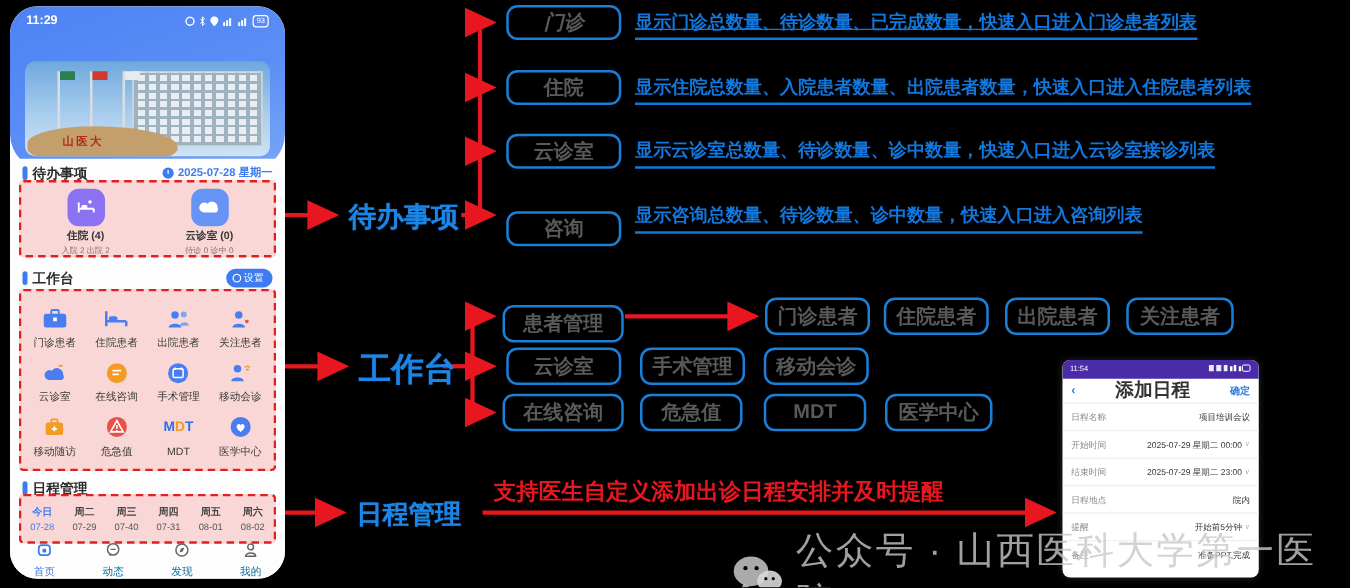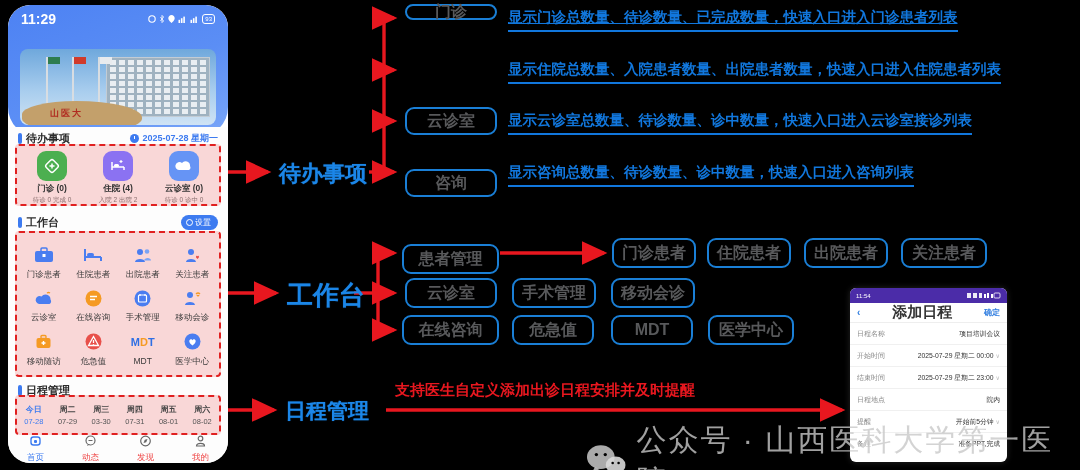--- a/index.html
+++ b/index.html
@@ -8,21 +8,21 @@
   #canvas { position:relative; width:1080px; height:470px; background:#000; overflow:hidden; }
 
   
   .phone { position:absolute; left:8px; top:5px; width:220px; height:458px;
            background:#fff; border-radius:22px; overflow:hidden; }
   .phone-blue { position:absolute; left:0; top:0; width:100%; height:132px;
                 background:linear-gradient(160deg,#4d82f3 0%,#5b8ef5 55%,#79a6f8 100%);
                 border-radius:22px 22px 30px 30px; }
   .statusbar { position:absolute; left:0; top:6px; width:100%; padding:0 13px;
                display:flex; justify-content:space-between; align-items:center; color:#fff; }
-  .statusbar .time { font-size:14px; font-weight:bold;text-align:right; }
+  .statusbar .time { font-size:10px; font-weight:bold;text-align:right; }
   .statusbar .sicons { display:flex; gap:3px; align-items:center; font-size:7px; }
   .batt { border:1px solid #fff; border-radius:3px; font-size:6px; padding:0 2px; line-height:8px; }
 
   .photo { position:absolute; left:12px; top:44px; width:196px; height:76px; border-radius:8px;
            overflow:hidden; background:linear-gradient(180deg,#6fa8dc 0%,#a8cdee 55%,#cfe3f4 100%); }
   .building { position:absolute; right:6px; top:8px; width:104px; height:60px; background:#e9eef2;
               border:1px solid #c3ccd4;
               background-image:repeating-linear-gradient(90deg,#9fb2c0 0 3px,transparent 3px 9px),
                                repeating-linear-gradient(180deg,#9fb2c0 0 2px,transparent 2px 7px); }
   .pole { position:absolute; width:2px; height:46px; background:#d8dde2; top:8px; }
@@ -58,33 +58,33 @@
   .mdt-logo { font-size:11px; font-weight:bold; color:#2f6fe4; }
   .mdt-logo b { color:#f59a23; }
 
   .sched-box { top:390px; height:40px; display:flex; align-items:center; }
   .day { flex:1; text-align:center; }
   .day .d1 { font-size:8px; color:#444; font-weight:bold; }
   .day .d2 { font-size:7.5px; color:#555; margin-top:2px; }
   .day.active .d1, .day.active .d2 { color:#3d7bf0; }
 
   .nav { position:absolute; left:0; bottom:4px; width:100%; height:26px; display:flex; }
-  .nav-item { flex:1; text-align:center; color:#ef4444; }
+  .nav-item { flex:1; text-align:center; color:#0369a1; }
   .nav-item .nlab { font-size:8.5px; margin-top:1px; }
   .nav-item.active { color:#3d7bf0; }
 
   
   .flow-label { position:absolute; color:#1b86e8; font-weight:bold; white-space:nowrap;
                 text-shadow:0 0 1px rgba(27,134,232,.6); }
   .fbox { position:absolute; border:2.5px solid #1a7fd6; border-radius:9px; color:#58595b;
           font-weight:bold; display:flex; align-items:center; justify-content:center;
           font-size:16px; background:rgba(0,0,0,.15); white-space:nowrap; }
   .desc { position:absolute; color:#1177dd; font-weight:bold; font-size:14.5px; white-space:nowrap;
           border-bottom:2px solid #1177dd; padding-bottom:3px; }
-  .rednote { position:absolute; color:#e8171f; font-weight:bold; font-size:15px; white-space:nowrap; }
+  .rednote { position:absolute; color:#e8171f; font-weight:bold; font-size:18px; white-space:nowrap; }
   #arrows { position:absolute; left:0; top:0; width:1080px; height:470px; pointer-events:none; }
 
   
   .mini { position:absolute; left:850px; top:288px; width:157px; height:174px; background:#fff;
           border-radius:6px; overflow:hidden; box-shadow:0 0 6px rgba(255,255,255,.15); }
   .mini-status { height:15px; background:#4b2ca8; color:#fff; display:flex; justify-content:space-between;
                  align-items:center; padding:0 6px; font-size:6px; }
   .mini-head { height:20px; display:flex; align-items:center; padding:0 7px; border-bottom:1px solid #eee; }
   .mini-back { color:#2f7de0; font-size:10px; font-weight:bold; }
   .mini-title { flex:1; text-align:center; font-size:15px; color:#333; font-weight:bold; }
@@ -151,30 +151,20 @@
       <span class="sec-bar"></span>
       <span class="sec-title">待办事项</span>
       <span class="sec-right">
         <span class="clock-ic"></span>
         <span class="date-txt">2025-07-28 星期一</span>
       </span>
     </div>
 
     <div class="dashed todo-box">
       <div class="todo-item">
-        <div class="todo-ic" style="background:#4caf50">
-          <svg width="16" height="16" viewBox="0 0 16 16">
-              <rect x="3" y="3" width="10" height="10" rx="2" transform="rotate(45 8 8)" fill="none" stroke="#fff" stroke-width="1.5"></rect>
-              <path d="M8 5.5 V10.5 M5.5 8 H10.5" stroke="#fff" stroke-width="1.5"></path>
-            </svg>
-        </div>
-        <div class="todo-lab">门诊 (0)</div>
-        <div class="todo-sub">待诊 0 完成 0</div>
-      </div>
-      <div class="todo-item">
         <div class="todo-ic" style="background:#8b72f2">
           <svg width="16" height="16" viewBox="0 0 16 16">
               <path d="M2 4 V12 M2 9 H14 M14 12 V9" stroke="#fff" stroke-width="1.5" fill="none"></path>
               <rect x="4" y="6" width="5" height="3" rx="1.5" fill="#fff"></rect>
               <path d="M11 2 V5 M9.5 3.5 H12.5" stroke="#fff" stroke-width="1.2"></path>
             </svg>
         </div>
         <div class="todo-lab">住院 (4)</div>
         <div class="todo-sub">入院 2 出院 2</div>
       </div>
@@ -327,21 +317,21 @@
       <div class="day active">
           <div class="d1">今日</div>
           <div class="d2">07-28</div>
         </div>
       <div class="day">
           <div class="d1">周二</div>
           <div class="d2">07-29</div>
         </div>
       <div class="day">
           <div class="d1">周三</div>
-          <div class="d2">03-30</div>
+          <div class="d2">07-40</div>
         </div>
       <div class="day">
           <div class="d1">周四</div>
           <div class="d2">07-31</div>
         </div>
       <div class="day">
           <div class="d1">周五</div>
           <div class="d2">08-01</div>
         </div>
       <div class="day">
@@ -408,21 +398,22 @@
 
       <path d="M228 410 H274" marker-end="url(#ah)"></path>
       <path d="M386 410 H842" marker-end="url(#ah)"></path>
     </g>
   </svg>
 
   <div class="flow-label" style="left:279px;top:159px;font-size:22px;">待办事项</div>
   <div class="flow-label" style="left:287px;top:278px;font-size:26px;">工作台</div>
   <div class="flow-label" style="left:285px;top:397px;font-size:21px;">日程管理</div>
 
-  <div class="fbox" style="left:405px;top:4px;width:92px;height:16px;">门诊</div>
+  <div class="fbox" style="left:405px;top:4px;width:92px;height:28px;font-style:italic;">门诊</div>
+  <div class="fbox" style="left:405px;top:56px;width:92px;height:28px;">住院</div>
   <div class="fbox" style="left:405px;top:107px;width:92px;height:28px;">云诊室</div>
   <div class="fbox" style="left:405px;top:169px;width:92px;height:28px;">咨询</div>
 
   <div class="desc" style="left:508px;top:8px;text-decoration:underline;">显示门诊总数量、待诊数量、已完成数量，快速入口进入门诊患者列表</div>
   <div class="desc" style="left:508px;top:60px;">显示住院总数量、入院患者数量、出院患者数量，快速入口进入住院患者列表</div>
   <div class="desc" style="left:508px;top:111px;">显示云诊室总数量、待诊数量、诊中数量，快速入口进入云诊室接诊列表</div>
   <div class="desc" style="left:508px;top:163px;">显示咨询总数量、待诊数量、诊中数量，快速入口进入咨询列表</div>
 
   <div class="fbox" style="left:402px;top:244px;width:97px;height:30px;">患者管理</div>
   <div class="fbox" style="left:405px;top:278px;width:92px;height:30px;">云诊室</div>

